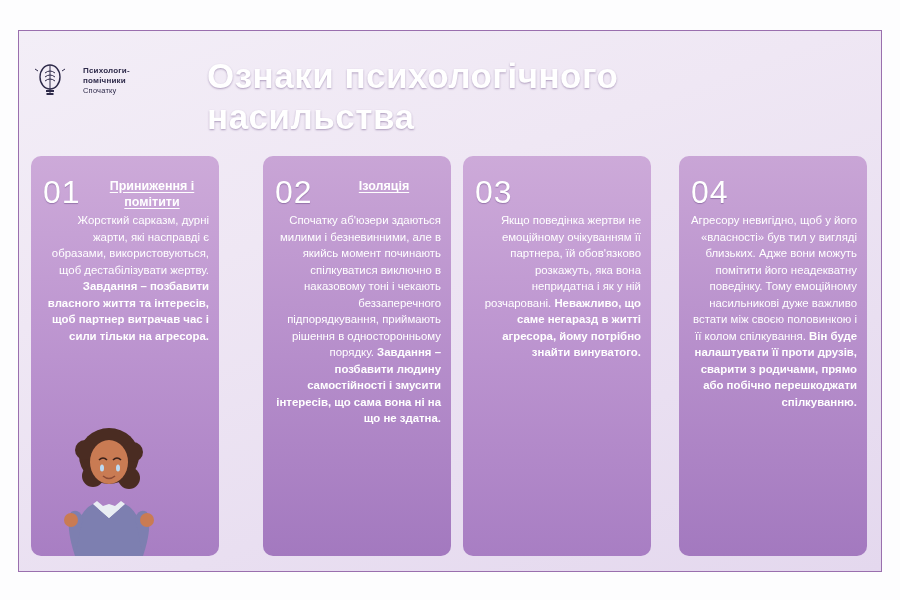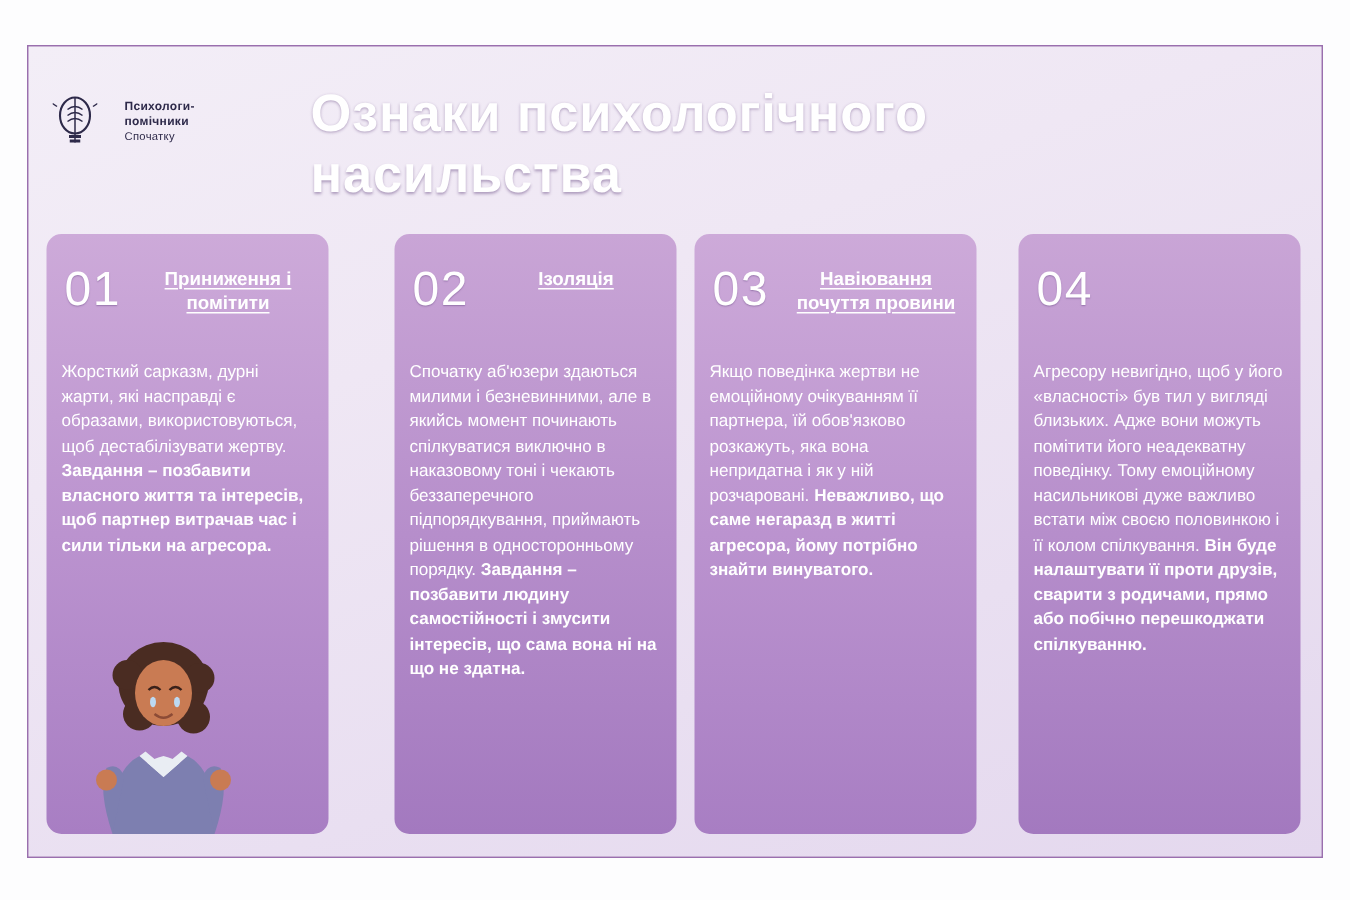--- a/index.html
+++ b/index.html
@@ -124,22 +124,22 @@
     line-height: 16px;
     font-weight: bold;
     color: #ffffff;
     text-decoration: underline;
     text-underline-offset: 2px;
   }
   .card .body {
     position: absolute;
     left: 10px;
     right: 10px;
-    top: 84px;
-    text-align: left;
+    top: 56px;
+    text-align: right;
     font-size: 11.4px;
     line-height: 16.5px;
     color: #ffffff;
   }
   .card .body .bold { font-weight: bold; }
 
   
   #illustration {
     position: absolute;
     left: 18px;
@@ -219,21 +219,20 @@
     <div class="num">02</div>
     <div class="heading">Ізоляція</div>
     <div class="body">
       <span>Спочатку аб'юзери здаються милими і безневинними, але в якийсь момент починають спілкуватися виключно в наказовому тоні і чекають беззаперечного підпорядкування, приймають рішення в односторонньому порядку.</span>
       <span class="bold">Завдання – позбавити людину самостійності і змусити інтересів, що сама вона ні на що не здатна.</span>
     </div>
   </div>
 
   <div class="card" id="card-3">
     <div class="num">03</div>
-    <div class="heading">Навіювання почуття провини</div>
     <div class="body">
       <span>Якщо поведінка жертви не емоційному очікуванням її партнера, їй обов'язково розкажуть, яка вона непридатна і як у ній розчаровані.</span>
       <span class="bold">Неважливо, що саме негаразд в житті агресора, йому потрібно знайти винуватого.</span>
     </div>
   </div>
 
   <div class="card" id="card-4">
     <div class="num">04</div>
     <div class="body">
       <span>Агресору невигідно, щоб у його «власності» був тил у вигляді близьких. Адже вони можуть помітити його неадекватну поведінку. Тому емоційному насильникові дуже важливо встати між своєю половинкою і її колом спілкування.</span>

